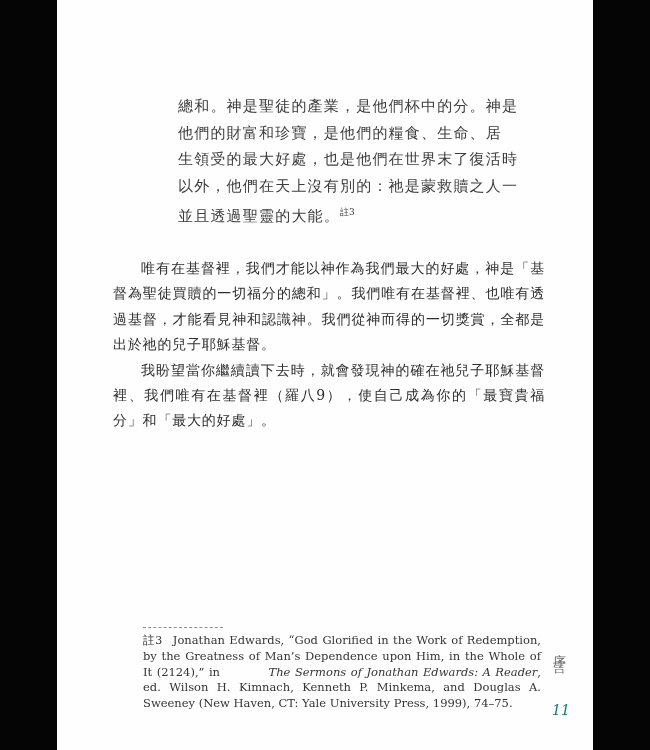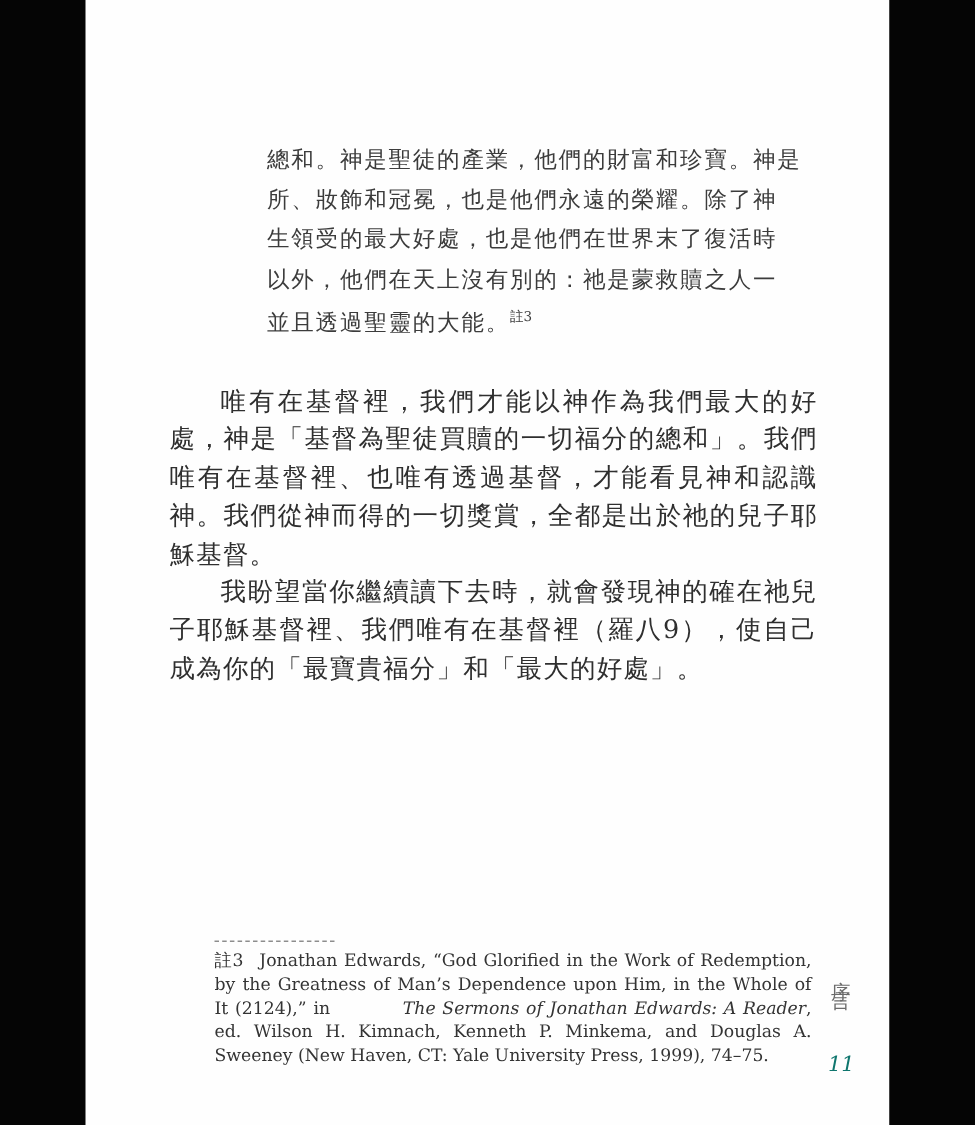--- a/index.html
+++ b/index.html
@@ -48,21 +48,21 @@
     letter-spacing: 0;
     vertical-align: 6px;
     color: #3c3c3c;
   }
   
   .bodytext {
     position: absolute;
     left: 56px;
     top: 256px;
     width: 432px;
-    font-size: 17px;
+    font-size: 14px;
     line-height: 25.4px;
     letter-spacing: 0.8px;
     color: #2f2f2f;
     text-align: justify;
   }
   .bodytext p {
     margin: 0;
     text-indent: 2em;
   }
   
@@ -111,22 +111,22 @@
 </head>
 <body>
 
 <div class="stage">
 
   <div class="border-bar left"></div>
 
   <div class="page">
 
     <div class="quote">
-      <div class="q-line">總和。神是聖徒的產業，他們的財富和珍寶。神是</div>
-      <div class="q-line">所、妝飾和冠冕，也是他們永遠的榮耀。除了神</div>
+      <div class="q-line">總和。神是聖徒的產業，是他們杯中的分。神是</div>
+      <div class="q-line">他們的財富和珍寶，是他們的糧食、生命、居</div>
       <div class="q-line"><span>生領受的最大好處，也是他們在世界末了復活時</span></div>
       <div class="q-line">以外，他們在天上沒有別的：祂是蒙救贖之人一</div>
       <div class="q-line"><span>並且透過聖靈的大能。</span><sup class="q-ref">註3</sup></div>
     </div>
 
     <div class="bodytext">
       <p>唯有在基督裡，我們才能以神作為我們最大的好處，神是「基督為聖徒買贖的一切福分的總和」。我們唯有在基督裡、也唯有透過基督，才能看見神和認識神。我們從神而得的一切獎賞，全都是出於祂的兒子耶穌基督。</p>
       <p>我盼望當你繼續讀下去時，就會發現神的確在祂兒子耶穌基督裡、我們唯有在基督裡（羅八9），使自己成為你的「最寶貴福分」和「最大的好處」。</p>
     </div>
 

